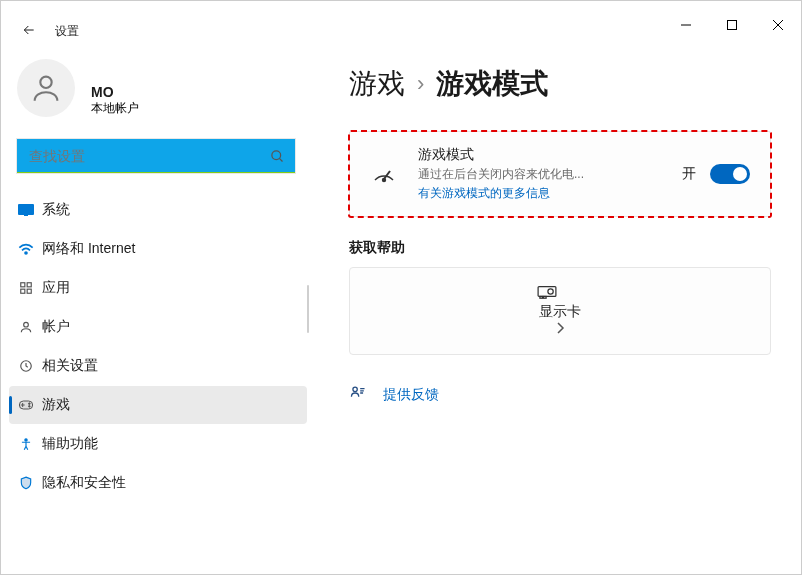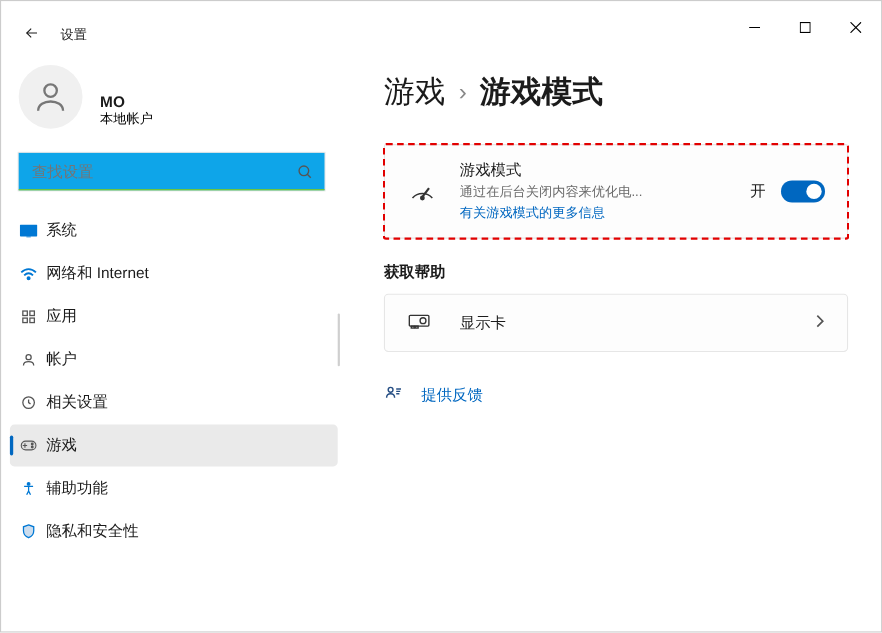--- a/index.html
+++ b/index.html
@@ -38,21 +38,21 @@
     .card-icon { width: 28px; margin-right: 20px; display: flex; align-items: center; justify-content: center; }
     .card-body { flex: 1; }
     .card-title { font-size: 14px; }
     .card-desc { font-size: 12px; color: #6a6a6a; margin: 2px 0; }
     .card-link { font-size: 12px; color: #0067c0; cursor: pointer; }
     .card-tail { display: flex; align-items: center; gap: 14px; }
     .toggle-label { font-size: 14px; }
     .toggle { width: 40px; height: 20px; border-radius: 10px; background: #0067c0; position: relative; cursor: pointer; }
     .toggle::after { content: ''; position: absolute; right: 3px; top: 3px; width: 14px; height: 14px; background: #fff; border-radius: 50%; }
     .section-title { font-size: 14px; font-weight: 600; margin-bottom: 10px; }
-    .nav-card { border: 1px solid #e6e6e6; border-radius: 4px; background: #fdfdfd; display: flex; align-items: center; padding: 16px 20px; cursor: pointer; margin-bottom: 30px; }
+    .nav-card { border: 1px solid #e6e6e6; border-radius: 4px; background: #fdfdfd; display: flex; align-items: center; padding: 16px 20px; cursor: pointer; margin-bottom: 30px; flex-direction: column; }
     .nav-card-icon { width: 28px; margin-right: 20px; }
     .nav-card-label { flex: 1; font-size: 14px; }
     .chev { color: #555; }
     .link-row { display: flex; align-items: center; gap: 16px; margin-bottom: 18px; color: #0067c0; cursor: pointer; font-size: 14px; }
     .link-row .ico { width: 18px; color: #274f84; }
   </style>
 </head>
 <body>
 
 <div class="titlebar">

